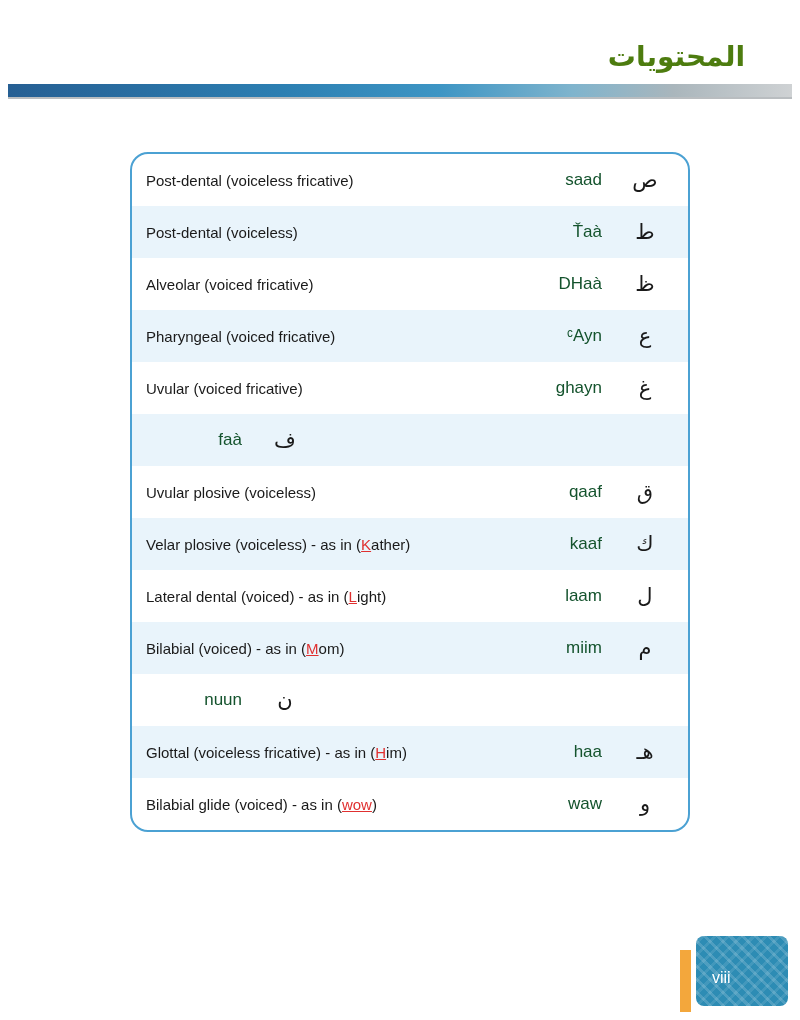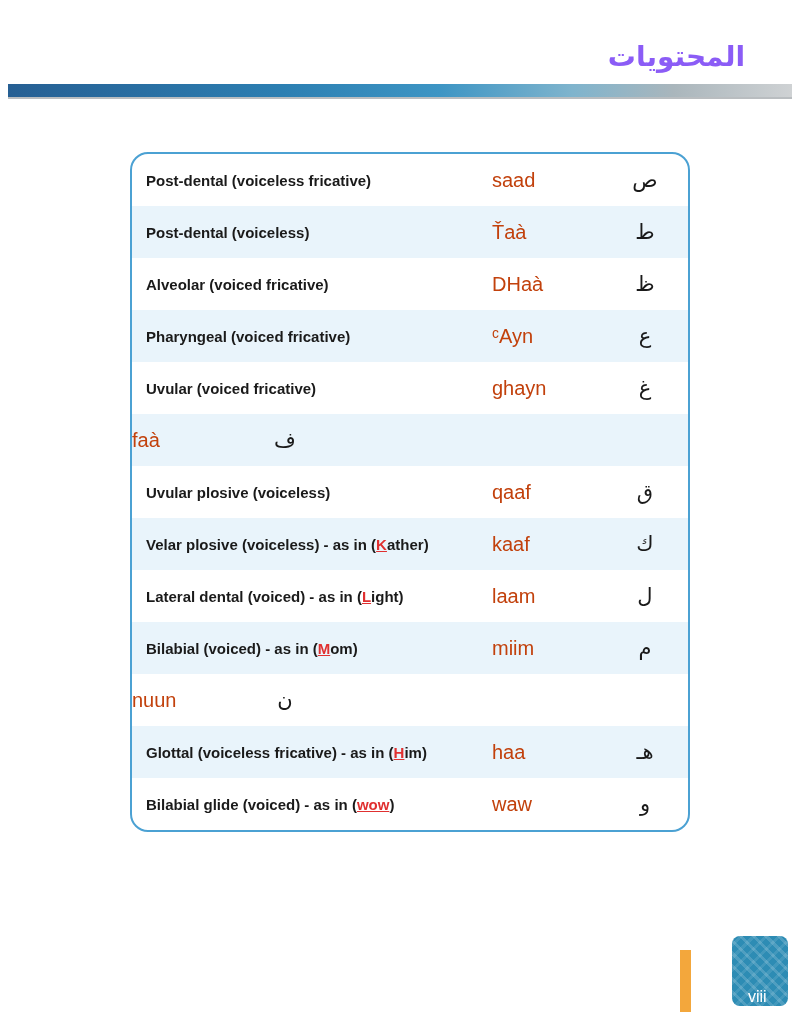--- a/index.html
+++ b/index.html
@@ -11,21 +11,21 @@
     font-family:"Liberation Sans", sans-serif;
     overflow:hidden;
     box-shadow:0 0 4px rgba(0,0,0,.25);
   }
 
   
   .title {
     position:absolute;
     top:40px; right:55px;
     direction:rtl;
-    color:#8b5cf6;
+    color:#4d7c0f;
     font-size:28px;
     font-weight:bold;
     font-family:"DejaVu Sans", sans-serif;
   }
   .rule {
     position:absolute;
     top:84px; left:8px; right:8px;
     height:13px;
     background:linear-gradient(to right,
       #265f93 0%, #2c7fb2 35%, #3d95c4 55%,
@@ -48,27 +48,26 @@
     align-items:center;
     height:52px;
   }
   .row:nth-child(even) { background:#e9f4fb; }
   .desc {
     flex:1;
     padding-left:14px;
     font-size:15px;
     color:#1a1a1a;
     white-space:pre;
-    font-weight:bold;
   }
   .translit {
     width:110px;
-    text-align:left;
-    font-size:20px;
-    color:#c2410c;
+    text-align:right;
+    font-size:17px;
+    color:#14532d;
   }
   .letter {
     width:86px;
     text-align:center;
     font-size:21px;
     color:#1a1a1a;
     font-family:"DejaVu Sans", sans-serif;
     direction:rtl;
   }
   .hl {
@@ -88,22 +87,21 @@
     width:11px; height:62px;
     background:#f3a73c;
   }
   .badge {
     position:absolute;
     inset:0;
     background:#2d8cb4;
     border-radius:8px;
     overflow:hidden;
     display:flex;
-    align-items:flex-end;
-    margin-left:36px;
+    align-items:center;
   }
   .badge-pattern {
     position:absolute; inset:0;
     background:
       repeating-linear-gradient(45deg, rgba(255,255,255,0.16) 0 3px, transparent 3px 9px),
       repeating-linear-gradient(-45deg, rgba(255,255,255,0.10) 0 3px, transparent 3px 9px);
   }
   .page-number {
     position:relative;
     color:#ffffff;

